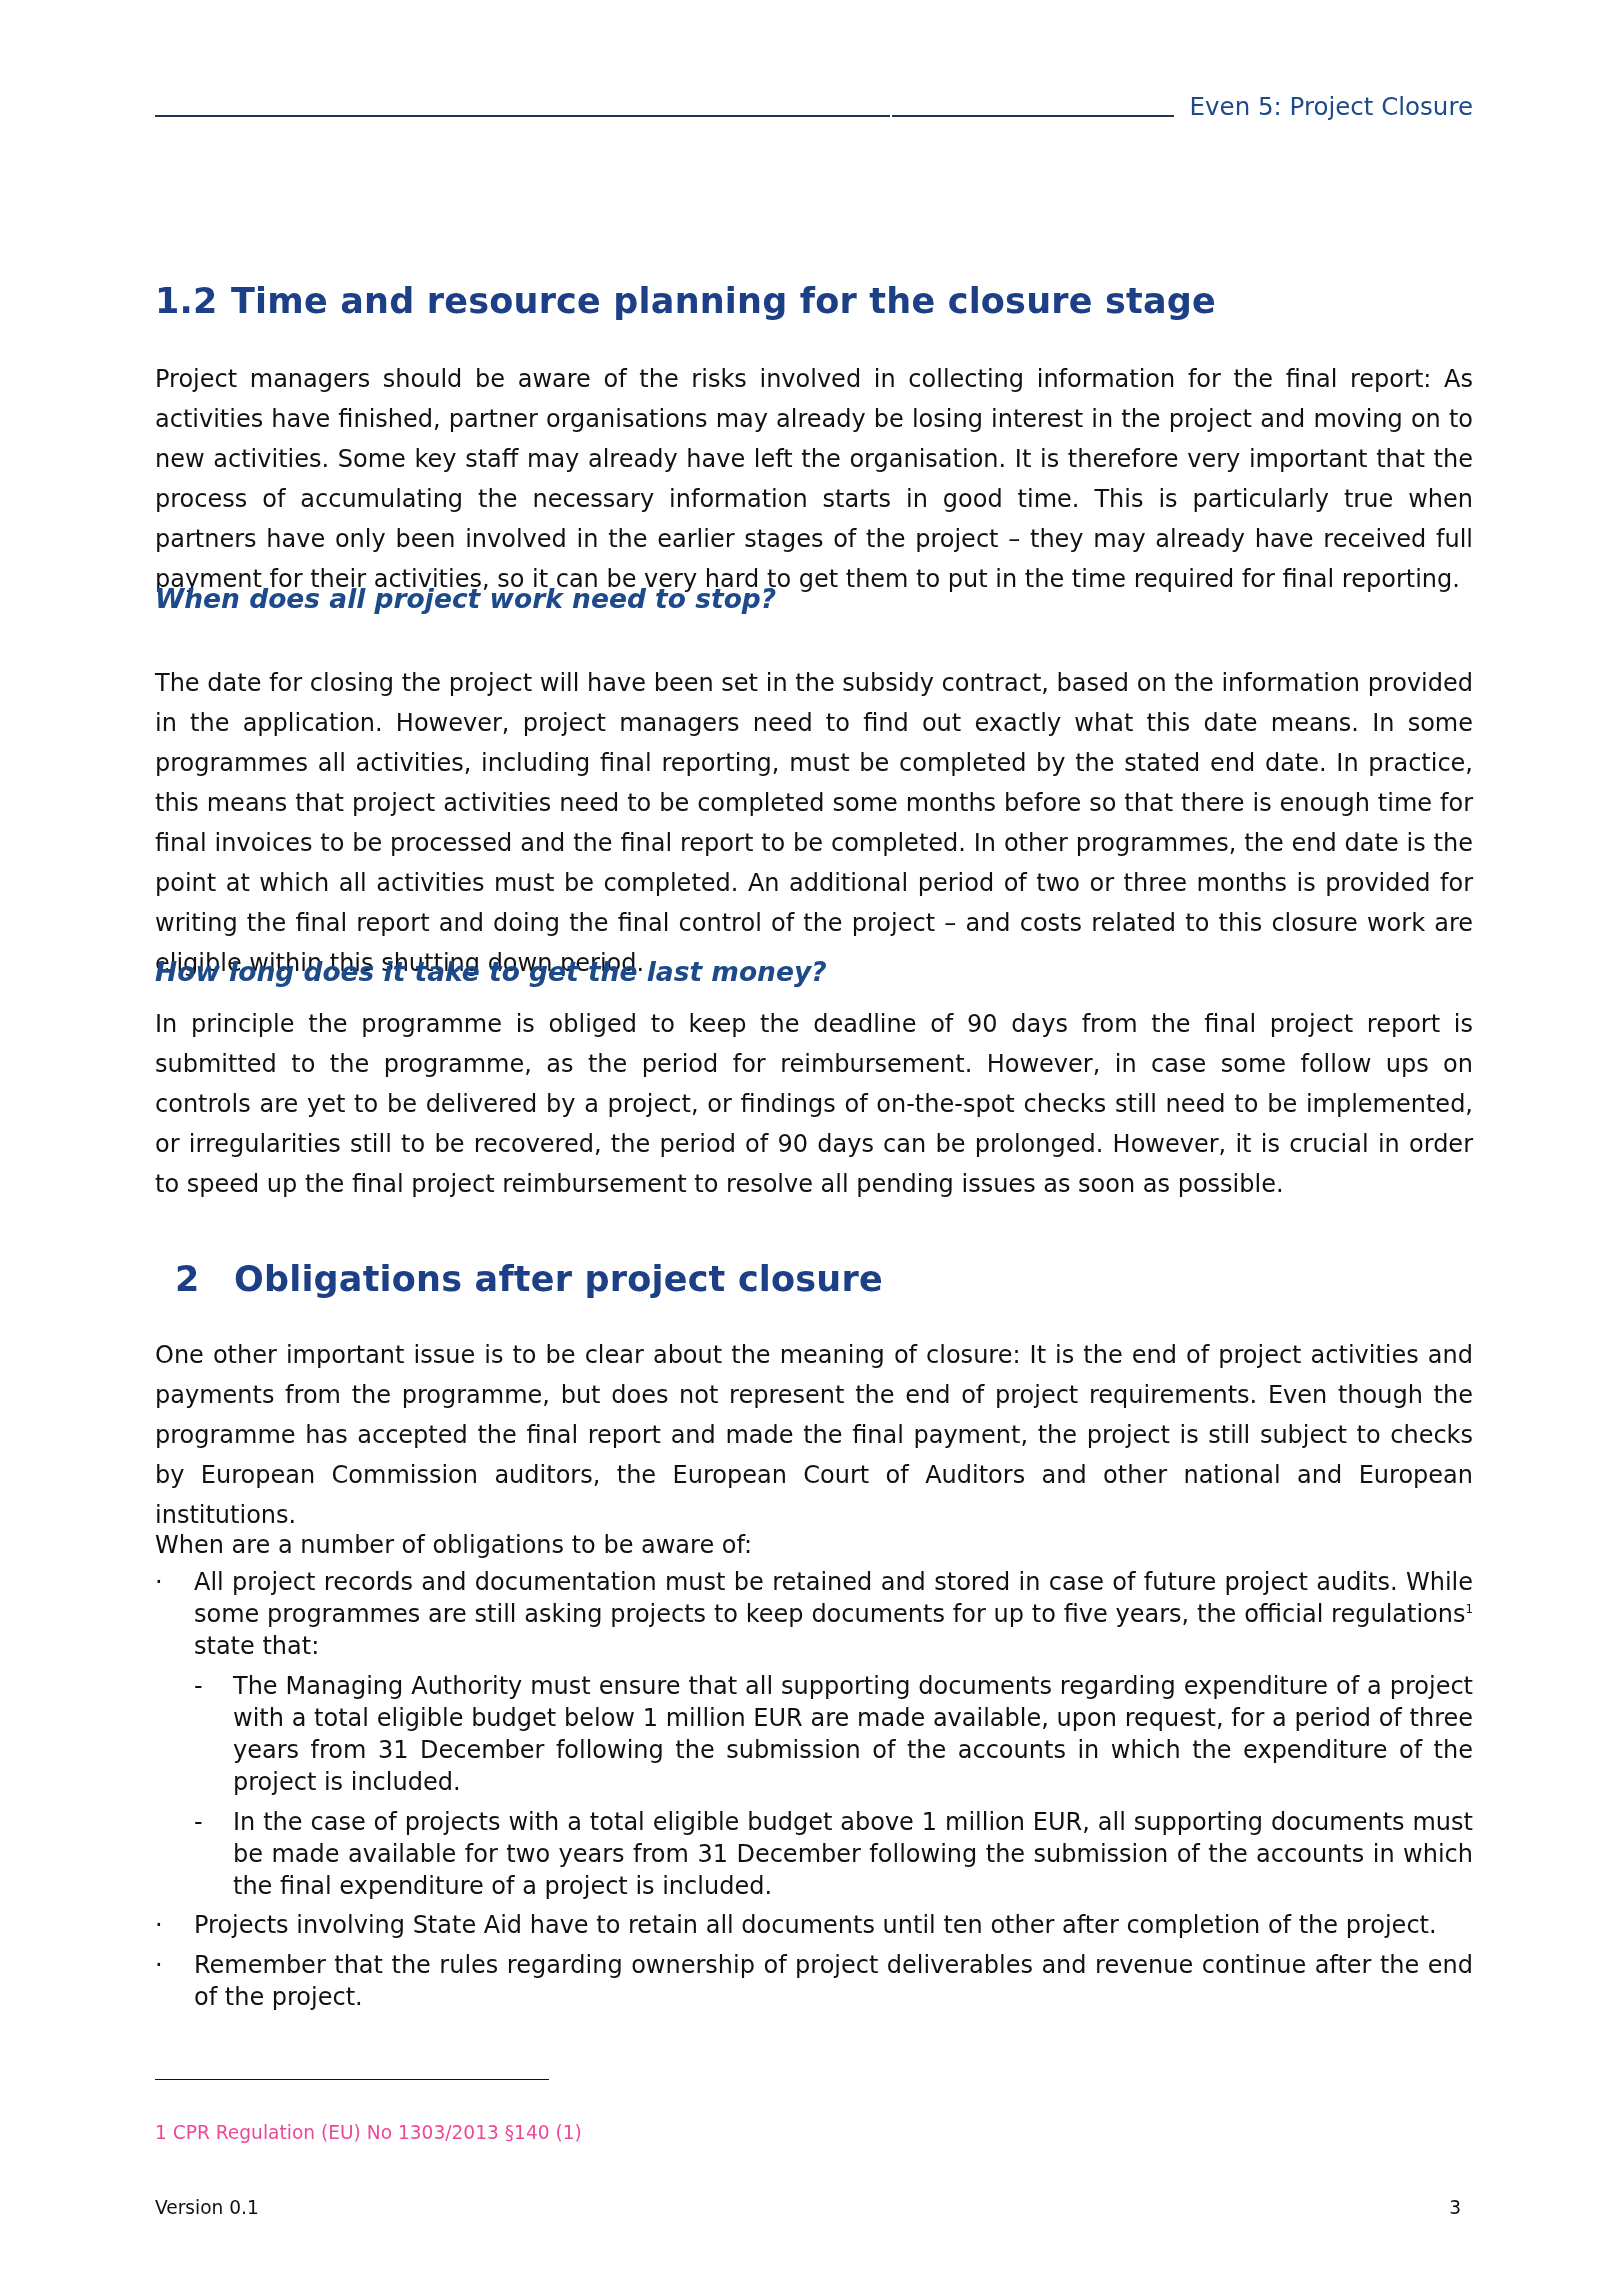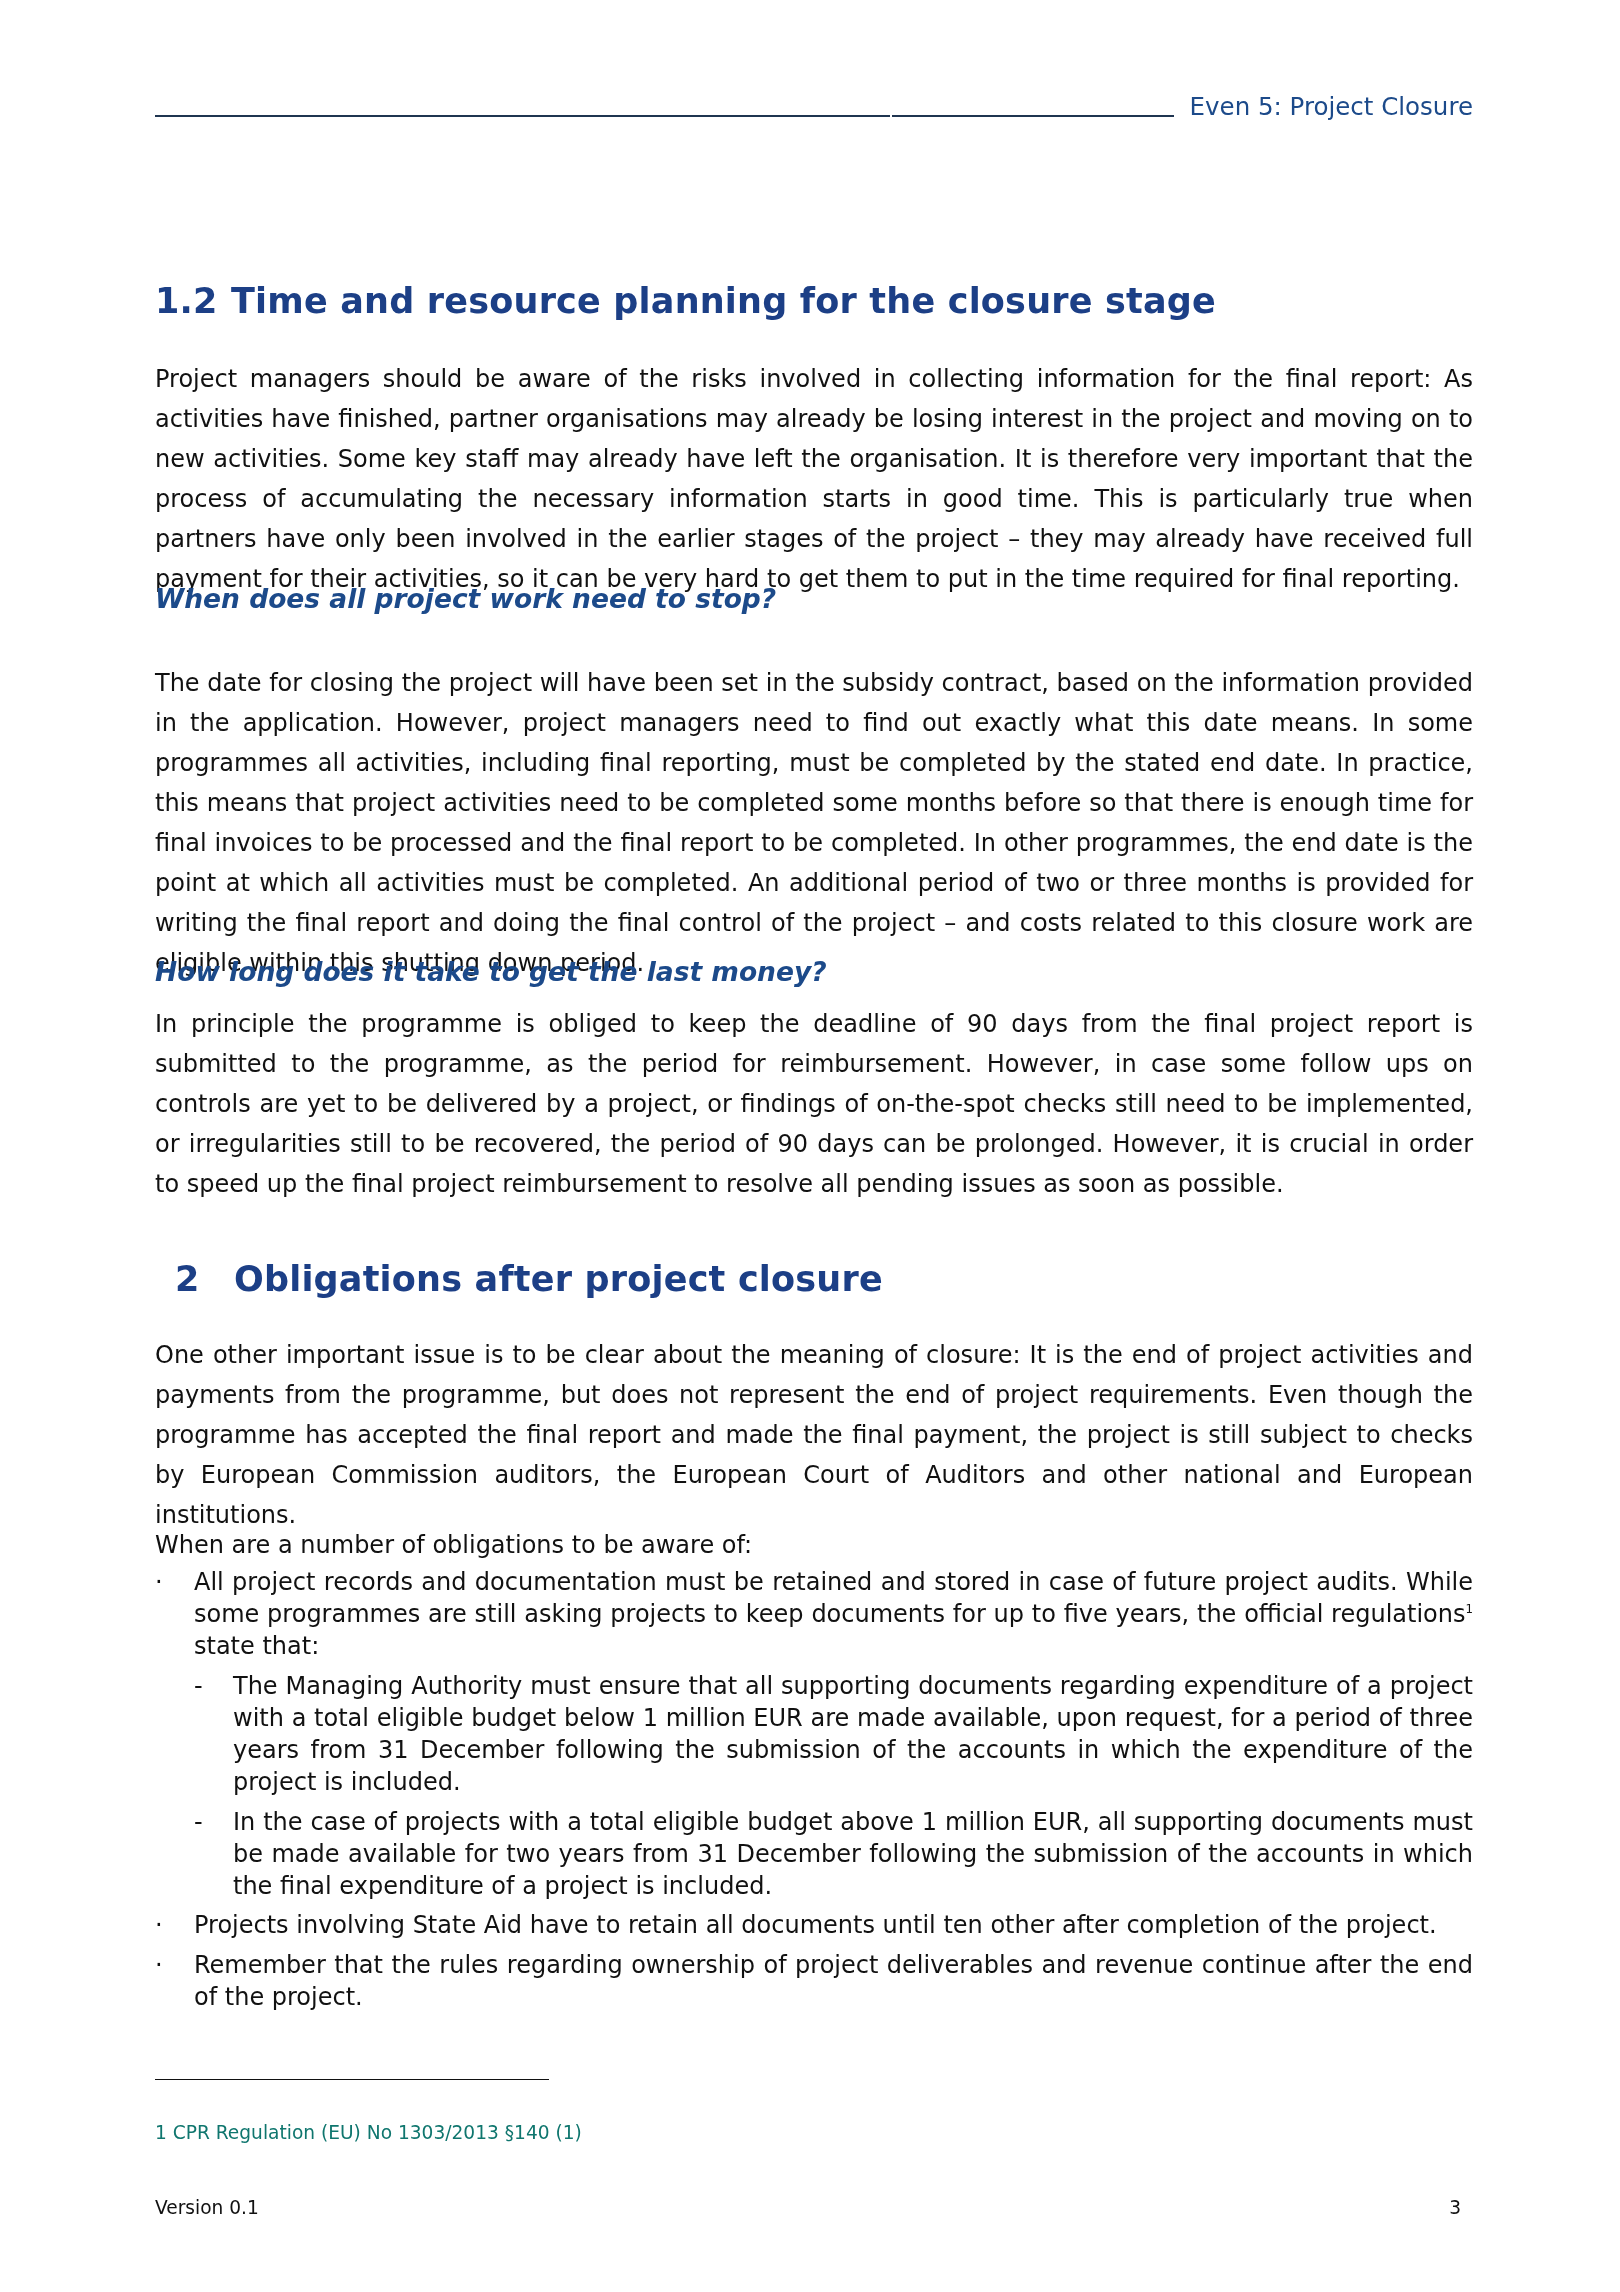--- a/index.html
+++ b/index.html
@@ -125,21 +125,21 @@
       left: 0;
       top: 2079px;
       width: 394px;
       border-top: 1.5px solid #111111;
     }
     .footnote {
       position: absolute;
       left: 0;
       top: 2122px;
       font-size: 18.6px;
-      color: #0f766e;
+      color: #ec4899;
     }
     .footer-version {
       position: absolute;
       left: 0;
       top: 2197px;
       font-size: 18.6px;
     }
     .footer-page {
       position: absolute;
       right: 11.8px;

